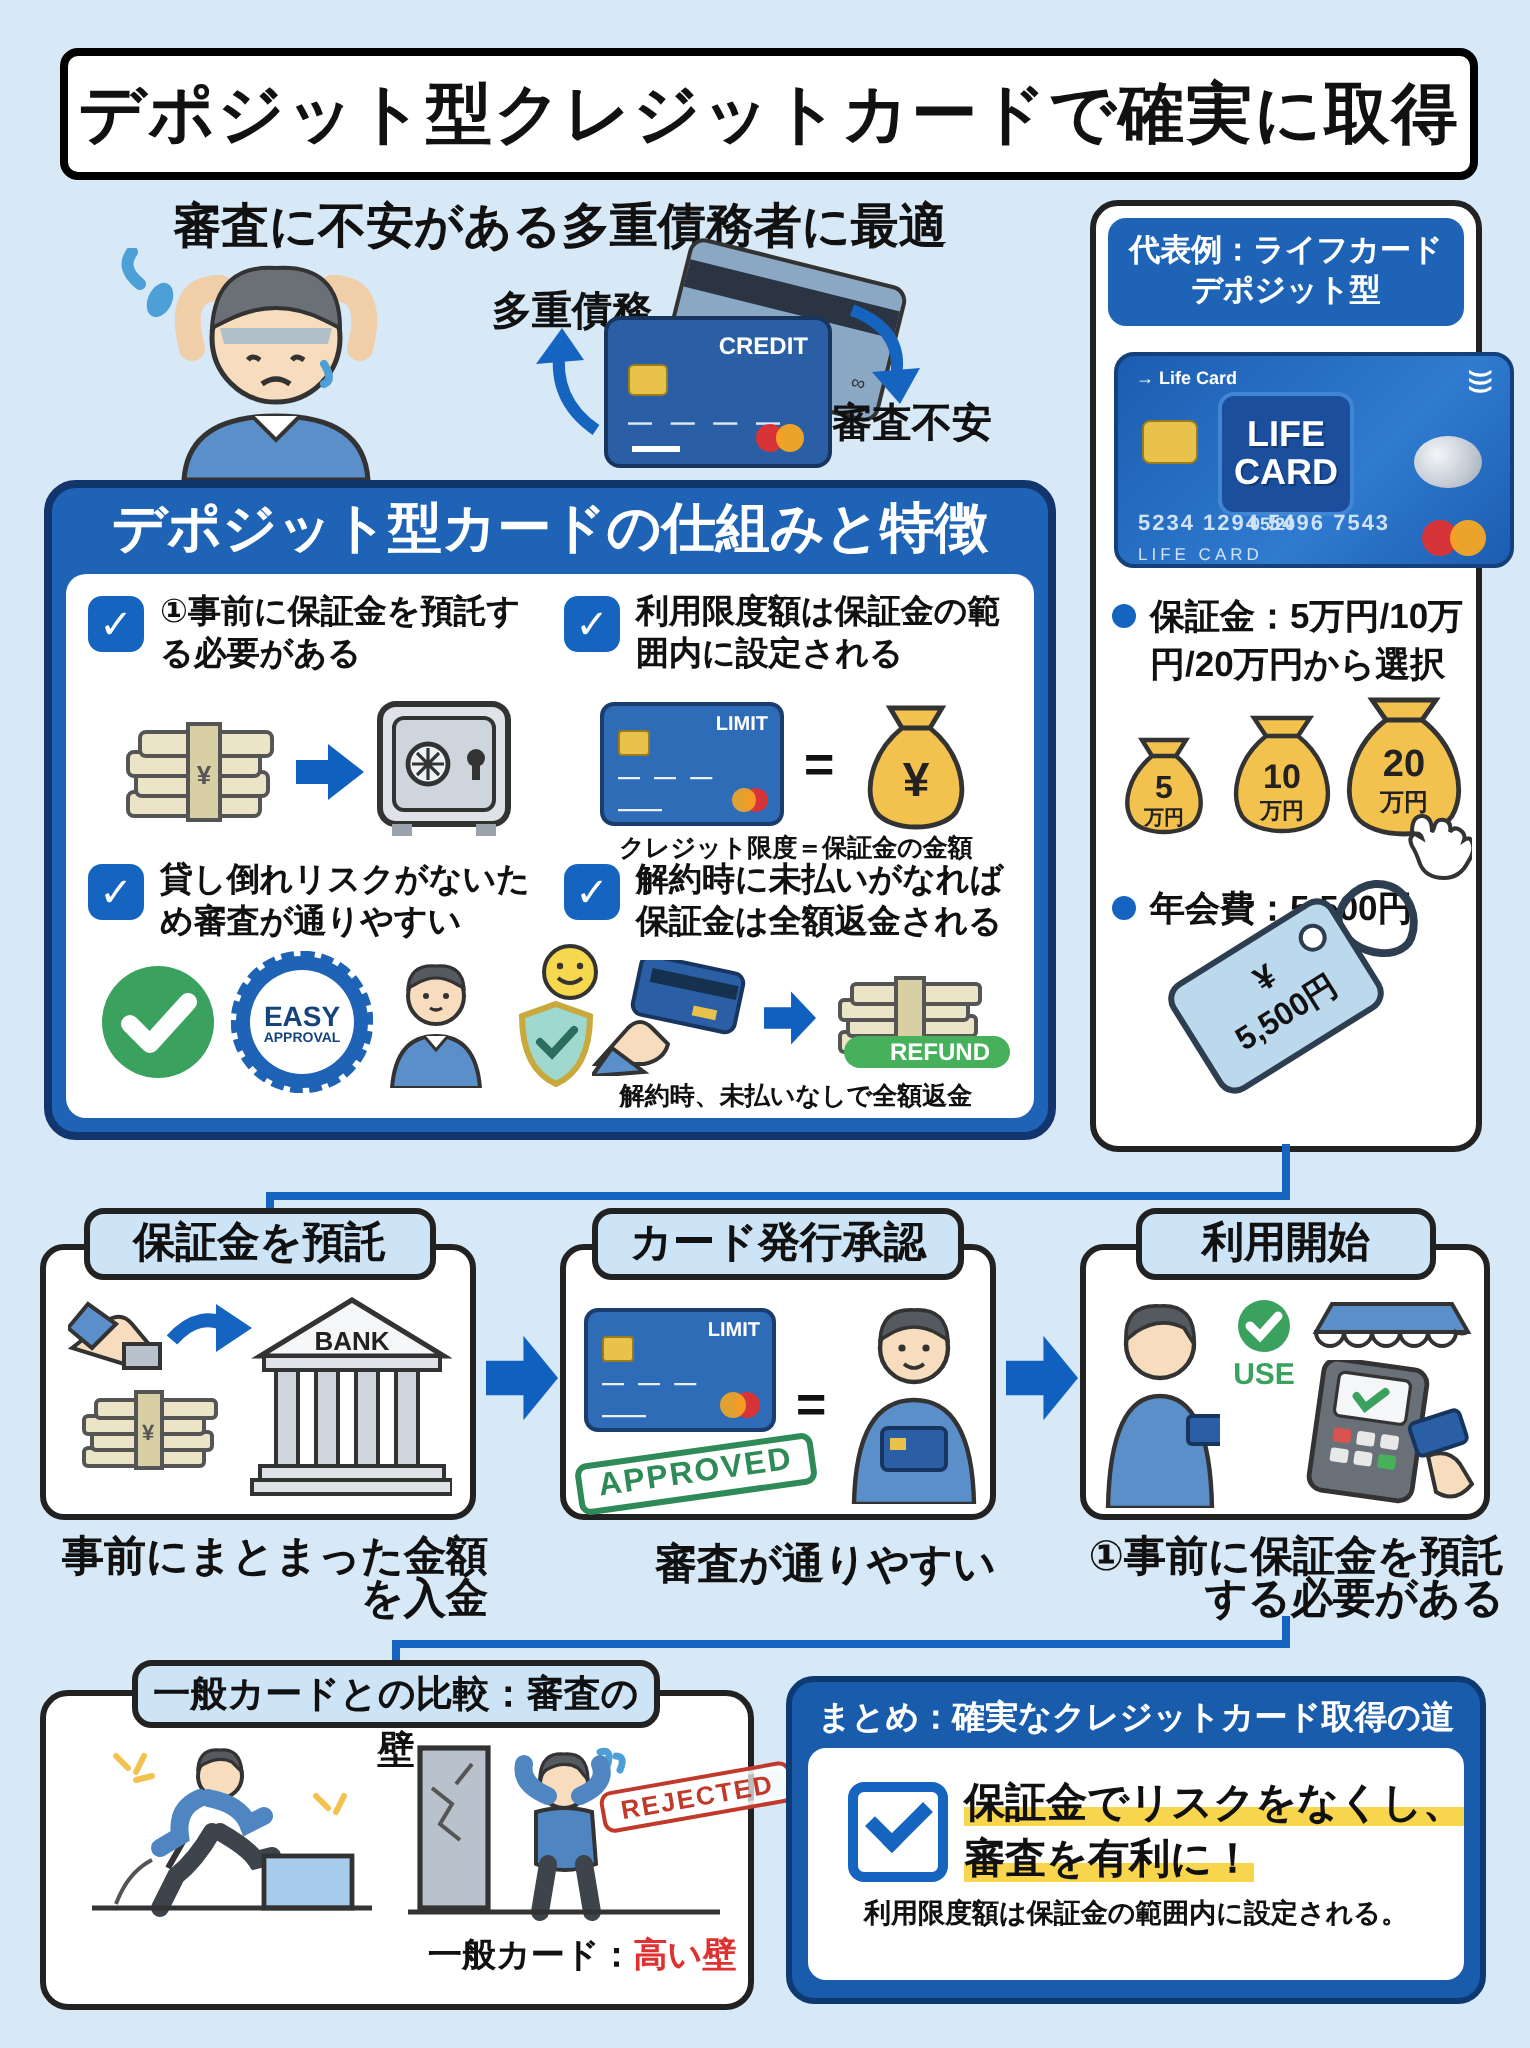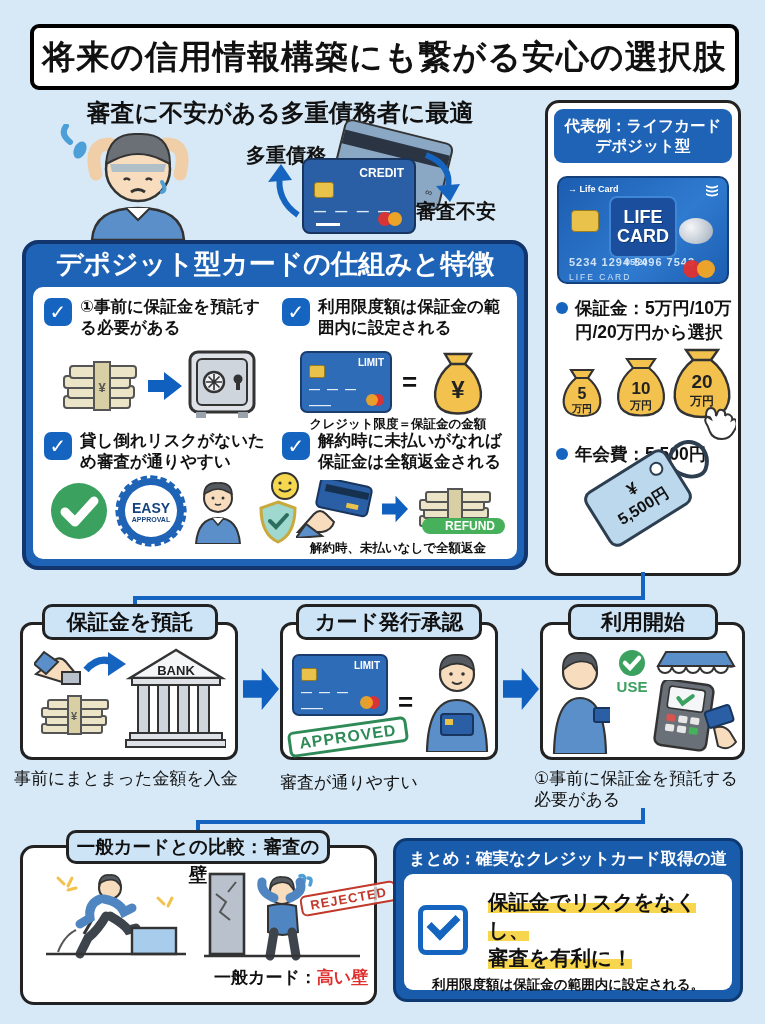--- a/index.html
+++ b/index.html
@@ -17,21 +17,21 @@
   .subtitle{left:40px;top:97px;width:480px;text-align:center;font-size:24px;font-weight:800;}
   .intro-label{font-size:20px;font-weight:800;}
 
   
   .example-panel{left:545px;top:100px;width:196px;height:476px;background:#fff;
     border:3px solid #222;border-radius:14px;box-sizing:border-box;}
   .example-header{left:554px;top:109px;width:178px;height:54px;background:#1e63b5;border-radius:9px;
     display:flex;flex-direction:column;align-items:center;justify-content:center;color:#fff;
     font-weight:800;font-size:15.5px;line-height:20px;}
   
-  .life-card{left:557px;top:176px;width:172px;height:108px;border-radius:10px;
+  .life-card{left:557px;top:176px;width:200px;height:108px;border-radius:10px;
     background:linear-gradient(135deg,#1c5db0,#2f7bd0 60%,#1c5db0);border:2px solid #14407c;box-sizing:border-box;padding-left:20px;}
   .life-brand{position:absolute;left:9px;top:6px;color:#fff;font-size:9px;font-weight:700;}
   .life-center{position:absolute;left:50px;top:18px;width:64px;height:58px;background:#1b4f9e;
     border:2px solid #3f86d4;border-radius:8px;display:flex;flex-direction:column;align-items:center;justify-content:center;
     color:#fff;font-weight:800;font-size:18px;line-height:19px;text-shadow:1px 1px 0 #123b76;}
   .life-chip{position:absolute;left:12px;top:32px;width:26px;height:20px;background:#e8c24a;
     border:1px solid #9a7b1e;border-radius:4px;}
   .life-num{position:absolute;left:10px;top:78px;color:#cfe2f7;font-size:11px;letter-spacing:1px;font-weight:700;}
   .life-exp2{position:absolute;left:66px;top:79px;color:#cfe2f7;font-size:9px;font-weight:700;}
   .life-holder{position:absolute;left:10px;top:92px;color:#cfe2f7;font-size:8.5px;letter-spacing:2px;}
@@ -71,21 +71,21 @@
   .mini-dash{position:absolute;left:7px;color:#e8f1fb;font-size:11px;font-weight:800;letter-spacing:2px;line-height:8px;}
   .stamp{border:3px solid #2e8b57;color:#2e8b57;font-weight:800;border-radius:6px;padding:1px 8px;
     background:rgba(255,255,255,.7);transform:rotate(-8deg);font-size:16px;letter-spacing:1px;}
   .stamp.red{border-color:#c0392b;color:#c0392b;transform:rotate(-10deg);font-size:13px;border-width:2.5px;
     box-shadow:0 0 0 2px rgba(255,255,255,.6) inset;}
 
   
   .flow-box{background:#fff;border:3px solid #222;border-radius:12px;box-sizing:border-box;}
   .flow-pill{background:#cde4f6;border:3px solid #222;border-radius:10px;text-align:center;
     font-size:21px;font-weight:800;line-height:30px;box-sizing:border-box;}
-  .flow-caption{font-size:17px;font-weight:400;text-align:left;line-height:21px;}
+  .flow-caption{font-size:21px;font-weight:700;text-align:right;line-height:21px;}
   .block-arrow{width:36px;height:48px;background:#1060c0;
     clip-path:polygon(0 32%,52% 32%,52% 6%,100% 50%,52% 94%,52% 68%,0 68%);}
 
   
   .compare-box{left:20px;top:845px;width:357px;height:160px;background:#fff;border:3px solid #222;border-radius:14px;box-sizing:border-box;}
   .compare-pill{left:66px;top:830px;width:264px;height:34px;background:#cde4f6;border:3px solid #222;border-radius:10px;
     text-align:center;font-size:18.5px;font-weight:800;line-height:28px;box-sizing:border-box;}
   .compare-label{font-size:17px;font-weight:800;}
   .blue-text{color:#1565c0;}
   .red-text{color:#e03131;}
@@ -103,21 +103,21 @@
   .sum-note{font-size:13.5px;font-weight:800;text-align:center;}
 
   svg text{font-family:"Liberation Sans","DejaVu Sans",sans-serif;}
 </style>
 </head>
 <body>
 
 <div class="canvas">
 
   <div class="abs title-box">
-    <span>将来の信用情報構築にも繋がる安心の選択肢</span>
+    <span>デポジット型クレジットカードで確実に取得</span>
   </div>
 
   <div class="abs subtitle">審査に不安がある多重債務者に最適</div>
 
   <svg class="abs" style="left:58px;top:124px;" width="160" height="116" viewBox="0 0 160 116">
     <path d="M12 18 Q2 10 8 2" stroke="#4d9fd8" stroke-width="6" fill="none" stroke-linecap="round"></path>
     <ellipse cx="22" cy="26" rx="6" ry="9" fill="#4d9fd8" transform="rotate(25 22 26)"></ellipse>
     <path d="M38 50 Q30 20 52 20" stroke="#f0cfa8" stroke-width="13" fill="none" stroke-linecap="round"></path>
     <path d="M122 50 Q130 20 108 20" stroke="#f0cfa8" stroke-width="13" fill="none" stroke-linecap="round"></path>
     <circle cx="80" cy="45" r="32" fill="#f7ddbe" stroke="#333" stroke-width="2.5"></circle>
@@ -490,21 +490,21 @@
   </svg>
   <span class="abs stamp red" style="left:300px;top:888px;">REJECTED</span>
 
   <div class="abs compare-label" style="left:214px;top:966px;">
     <span>一般カード：</span><span class="red-text">高い壁</span>
   </div>
 
   <div class="abs summary-box"></div>
   <div class="abs summary-header">まとめ：確実なクレジットカード取得の道</div>
   <div class="abs summary-inner">
-    <div style="display:flex;align-items:center;gap:20px;padding:14px 0 4px 14px;">
+    <div style="display:flex;align-items:center;gap:8px;padding:14px 0 4px 14px;justify-content:flex-end;">
       <div class="sum-check"></div>
       <div class="sum-big">
         <span class="hl">保証金でリスクをなくし、</span><br>
         <span class="hl">審査を有利に！</span>
       </div>
     </div>
     <div class="sum-note">利用限度額は保証金の範囲内に設定される。</div>
   </div>
 
 </div>

